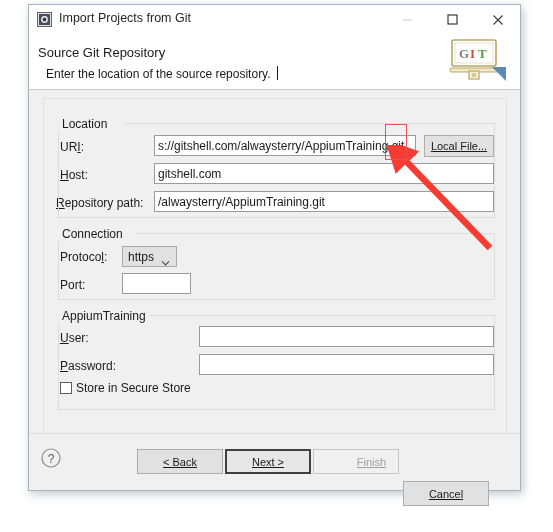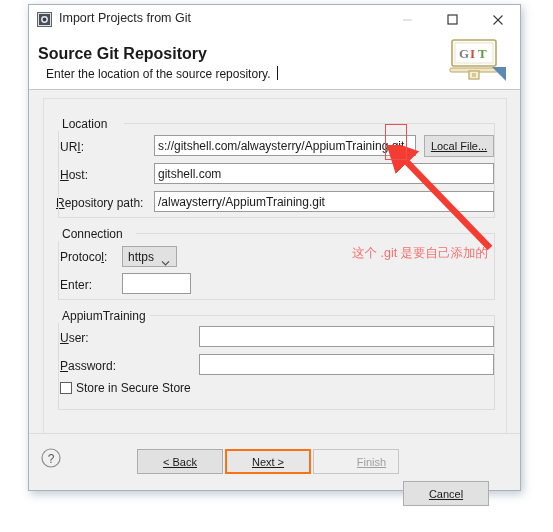--- a/index.html
+++ b/index.html
@@ -49,21 +49,21 @@
 
   
   .header {
     position: relative;
     height: 54px;
     background: #ffffff;
     border-bottom: 1px solid #c3c8cc;
   }
   .header-title {
     position: absolute; left: 9px; top: 10px;
-    font-size: 16px; font-weight: bold; color: #1a1a1a;
+    font-size: 13px; font-weight: normal; color: #1a1a1a;
   }
   .header-desc {
     position: absolute; left: 17px; top: 32px;
     font-size: 12px; color: #1a1a1a;
   }
   .header-caret {
     position: absolute; left: 248px; top: 31px;
     width: 1px; height: 14px; background: #1a1a1a;
   }
   .git-logo {
@@ -144,21 +144,21 @@
     border: 1px solid #adadad;
     box-sizing: border-box;
     font-size: 11px; color: #1a1a1a;
     display: flex; align-items: center; justify-content: center;
     font-family: "Liberation Sans", sans-serif;
     white-space: nowrap;
     text-decoration: underline;
   }
   .pushbtn.disabled { color: #a0a0a0; border-color:#c6c6c6; background:#f0f0f0; }
   .pushbtn.default {
-    border: 2px solid #f97316;
+    border: 2px solid #404040;
     background: #e7e7e7;
   }
 
   .checkbox-row {
     position: absolute;
     display: flex; align-items: center;
   }
   .checkbox {
     width: 12px; height: 12px;
     background: #ffffff;
@@ -286,21 +286,21 @@
         <div class="fld-label" style="left:16px; top:151px;">Protoco<span class="ul">l</span>:</div>
         <div class="combo" style="left:78px; top:147px; width:55px;">
           <span class="combo-text">https</span>
           <span class="combo-arrow">
             <svg width="9" height="7" viewBox="0 0 9 7">
               <path d="M1 1.4 L4.5 5 L8 1.4" fill="none" stroke="#4a4a4a" stroke-width="1.1"></path>
             </svg>
           </span>
         </div>
 
-        <div class="fld-label" style="left:16px; top:179px;">Enter:</div>
+        <div class="fld-label" style="left:16px; top:179px;">Port:</div>
         <input class="textfield" style="left: 78px; top: 174px; width: 69px; height: 21px;" value="">
 
         <div class="group-label" style="left:14px; top:210px;">AppiumTraining</div>
         <div class="group-line" style="left:106px; top:216px; width:344px;"></div>
         <div class="group-line-v" style="left:14px; top:216px; height:94px;"></div>
         <div class="group-line-v" style="left:450px; top:216px; height:94px;"></div>
         <div class="group-line" style="left:14px; top:310px; width:437px;"></div>
 
         <div class="fld-label" style="left:16px; top:232px;"><span class="ul">U</span>ser:</div>
         <input class="textfield" style="left: 155px; top: 227px; width: 295px; height: 21px;" value="">
@@ -336,15 +336,14 @@
 
   <svg class="annot-arrow" style="left:380px; top:145px;" width="130" height="110" viewBox="0 0 130 110">
     <defs>
       <marker id="arrowhead" markerWidth="5" markerHeight="5" refX="1.2" refY="2.5" orient="auto">
         <polygon points="0,0 5,2.5 0,5" fill="#f43c32"></polygon>
       </marker>
     </defs>
     <line x1="110" y1="103" x2="22" y2="12" stroke="#f43c32" stroke-width="6.5" marker-end="url(#arrowhead)"></line>
   </svg>
 
-  <div class="annot-text" style="left:352px; top:245px;">这个 .git 是要自己添加的</div>
 
 </div>
 
 </body></html>

